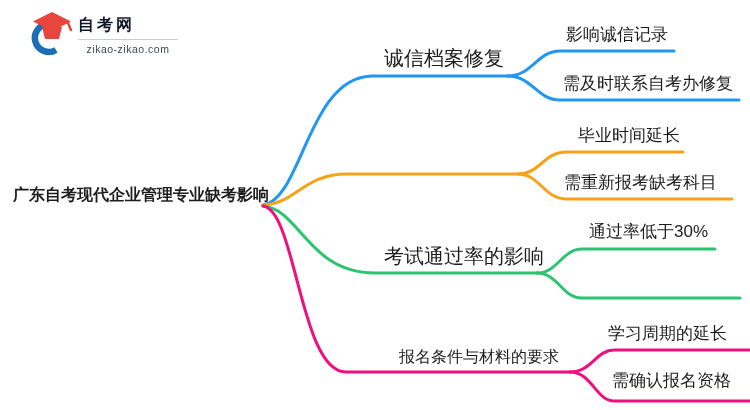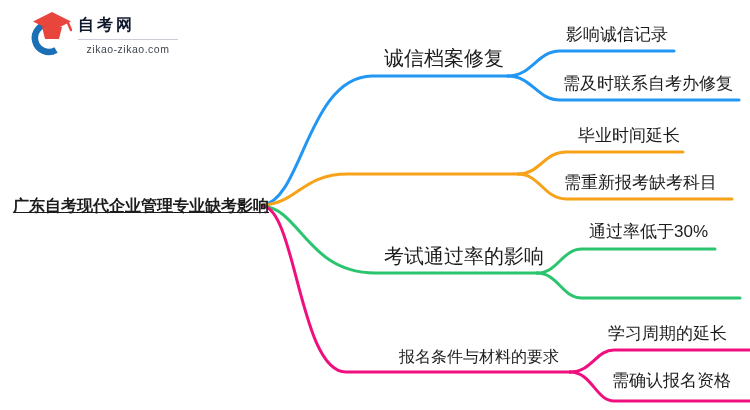--- a/index.html
+++ b/index.html
@@ -106,21 +106,21 @@
       <polygon points="16,17 36,17 33,29 19,29" fill="#e8463c"></polygon>
       <path d="M42,13 L45,20" stroke="#e8463c" stroke-width="2.5" fill="none" stroke-linecap="round"></path>
     </svg>
     <div class="logo-text">
       <div class="logo-sitename">自考网</div>
       <div class="logo-divider"></div>
       <div class="logo-url">zikao-zikao.com</div>
     </div>
   </div>
 
-  <div class="node root-label" style="left:13px; top:196px;text-decoration:underline;">广东自考现代企业管理专业缺考影响</div>
+  <div class="node root-label" style="left:13px; top:185px;">广东自考现代企业管理专业缺考影响</div>
 
   <div class="node branch-label" style="left:384px; top:46px;">诚信档案修复</div>
   <div class="node branch-label" style="left:384px; top:244px;">考试通过率的影响</div>
   <div class="node branch-label small" style="left:399px; top:347px;">报名条件与材料的要求</div>
 
   <div class="node sub-label" style="left:563px; top:73px;">需及时联系自考办修复</div>
   <div class="node sub-label" style="left:566px; top:24px;">影响诚信记录</div>
 
   <div class="node sub-label" style="left:578px; top:125px;">毕业时间延长</div>
   <div class="node sub-label" style="left:564px; top:172px;">需重新报考缺考科目</div>

